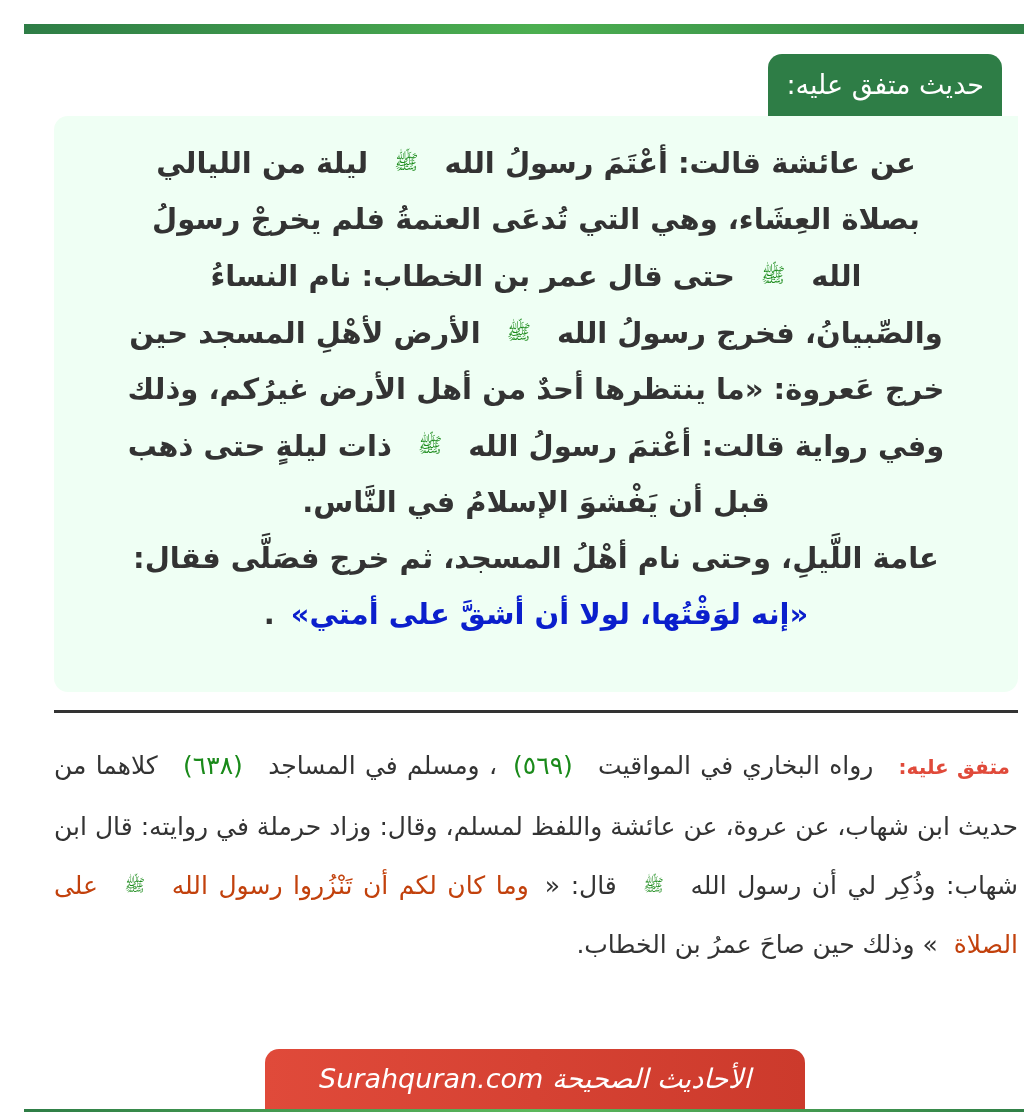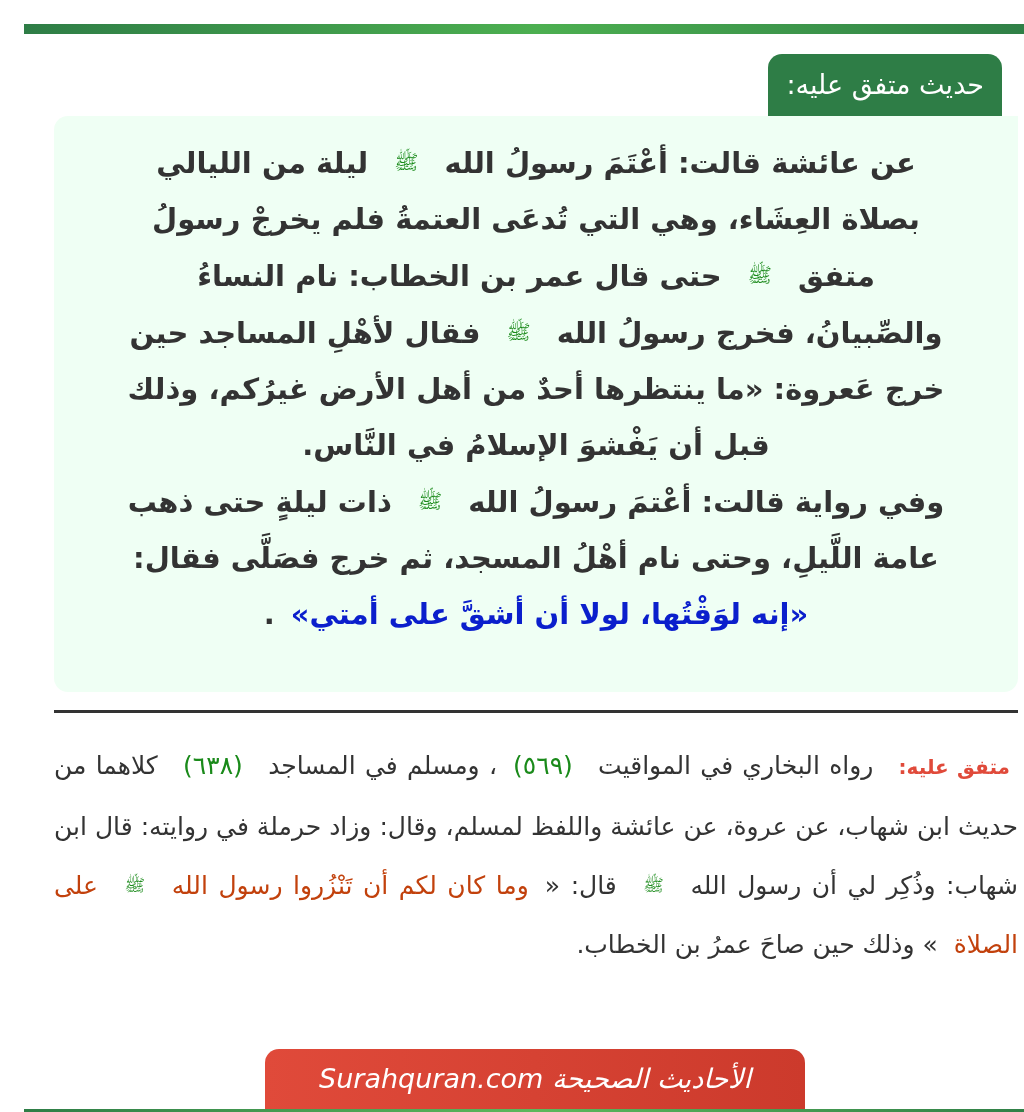--- a/index.html
+++ b/index.html
@@ -66,25 +66,25 @@
 </head>
 <body>
 
 <div class="top-bar"></div>
 
 <div class="title-tab">حديث متفق عليه:</div>
 
 <div class="hadith-box">
   <p><span>عن عائشة قالت: أعْتَمَ رسولُ الله </span><span class="saw">ﷺ</span><span> ليلة من الليالي</span></p>
   <p><span>بصلاة العِشَاء، وهي التي تُدعَى العتمةُ فلم يخرجْ رسولُ</span></p>
-  <p><span>متفق </span><span class="saw">ﷺ</span><span> حتى قال عمر بن الخطاب: نام النساءُ</span></p>
-  <p><span>والصِّبيانُ، فخرج رسولُ الله </span><span class="saw">ﷺ</span><span> فقال لأهْلِ المساجد حين</span></p>
+  <p><span>الله </span><span class="saw">ﷺ</span><span> حتى قال عمر بن الخطاب: نام النساءُ</span></p>
+  <p><span>والصِّبيانُ، فخرج رسولُ الله </span><span class="saw">ﷺ</span><span> الأرض لأهْلِ المسجد حين</span></p>
   <p><span>خرج عَعروة: «ما ينتظرها أحدٌ من أهل الأرض غيرُكم، وذلك</span></p>
+  <p><span>وفي رواية قالت: أعْتمَ رسولُ الله </span><span class="saw">ﷺ</span><span> ذات ليلةٍ حتى ذهب</span></p>
   <p><span>قبل أن يَفْشوَ الإسلامُ في النَّاس.</span></p>
-  <p><span>وفي رواية قالت: أعْتمَ رسولُ الله </span><span class="saw">ﷺ</span><span> ذات ليلةٍ حتى ذهب</span></p>
   <p><span>عامة اللَّيلِ، وحتى نام أهْلُ المسجد، ثم خرج فصَلَّى فقال:</span></p>
   <p><span class="quote-blue">«إنه لوَقْتُها، لولا أن أشقَّ على أمتي»</span><span>.</span></p>
 </div>
 
 <div class="divider"></div>
 
 <div class="takhrij"><span class="label">متفق عليه:</span><span> رواه البخاري في المواقيت </span><span class="num">(٥٦٩)</span><span>، ومسلم في المساجد </span><span class="num">(٦٣٨)</span><span> كلاهما من حديث ابن شهاب، عن عروة، عن عائشة واللفظ لمسلم، وقال: وزاد حرملة في روايته: قال ابن شهاب: وذُكِر لي أن رسول الله </span><span class="saw">ﷺ</span><span> قال: «</span><span class="blue">وما كان لكم أن تَنْزُروا رسول الله </span><span class="saw">ﷺ</span><span class="blue"> على الصلاة</span><span>» وذلك حين صاحَ عمرُ بن الخطاب.</span></div>
 
 <div class="brand-badge">الأحاديث الصحيحة Surahquran.com</div>
 

